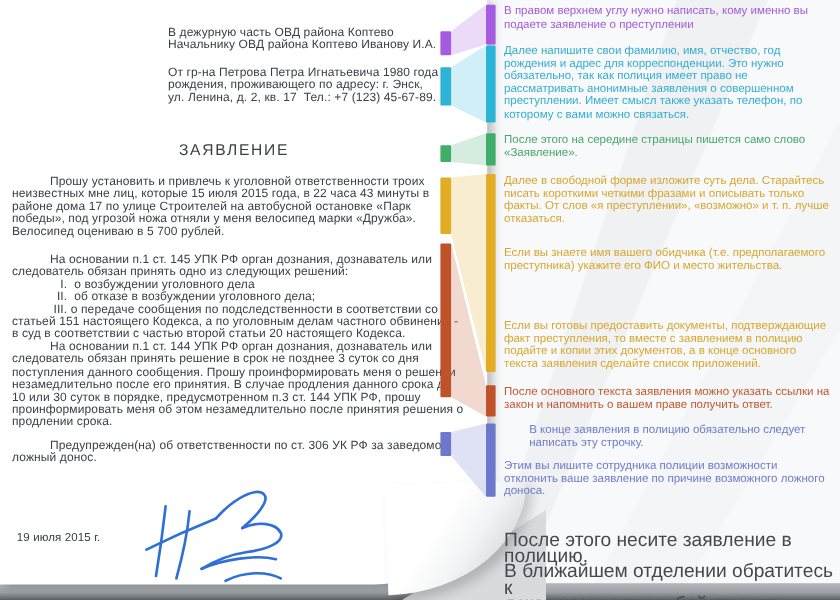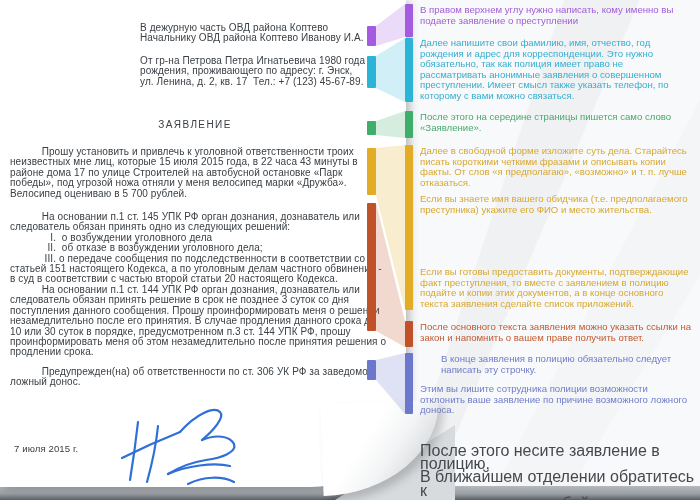--- a/index.html
+++ b/index.html
@@ -18,21 +18,21 @@
   .bottom-strip{position:absolute;left:0;top:486px;width:700px;height:14px;z-index:1;
     background:linear-gradient(180deg,#b4b8bc 0%,#9aa0a5 55%,#5a5f64 100%);}
   
   .page{position:absolute;left:0;top:0;width:406px;height:487px;background:#ffffff;z-index:2;
     border-radius:0 0 95px 0;box-shadow:4px 2px 8px rgba(40,45,50,.30);}
   .page-curl{position:absolute;left:322px;top:402px;width:118px;height:92px;z-index:3;
     background:linear-gradient(125deg,#ffffff 38%,#f3f4f5 58%,#d9dcde 78%,#bcc0c4 100%);
     border-radius:0 0 100% 0;transform:rotate(-2deg);box-shadow:5px 6px 9px rgba(0,0,0,.18);}
   .doc-block{position:absolute;color:#3b4045;font-size:10px;line-height:10.4px;
     white-space:pre-wrap;letter-spacing:0.1px;}
-  .doc-title{font-size:10px;letter-spacing:1.4px;text-align:center;}
+  .doc-title{font-size:13px;letter-spacing:1.4px;text-align:center;}
   .doc-date{font-size:9.6px;}
   .signature-svg{position:absolute;left:118px;top:400px;z-index:3;}
   
   .bar{position:absolute;z-index:4;border-radius:1px;}
   .bar-left{left:367px;width:9px;}
   .bar-right{left:405px;width:8px;}
   .connector{position:absolute;left:376px;width:29px;opacity:.22;z-index:3;}
   
   .ann{position:absolute;left:420px;width:272px;font-size:9.6px;line-height:10.6px;z-index:5;}
   .footer-text{position:absolute;left:420px;top:444px;width:275px;color:#45494e;
@@ -70,21 +70,21 @@
 в суд в соответствии с частью второй статьи 20 настоящего Кодекса.</div>
     <div class="doc-block" style="left:10px;top:285px;width:392px;">           На основании п.1 ст. 144 УПК РФ орган дознания, дознаватель или
 следователь обязан принять решение в срок не позднее 3 суток со дня
 поступления данного сообщения. Прошу проинформировать меня о решении
 незамедлительно после его принятия. В случае продления данного срока до
 10 или 30 суток в порядке, предусмотренном п.3 ст. 144 УПК РФ, прошу
 проинформировать меня об этом незамедлительно после принятия решения о
 продлении срока.</div>
     <div class="doc-block" style="left:10px;top:367px;width:392px;">           Предупрежден(на) об ответственности по ст. 306 УК РФ за заведомо
 ложный донос.</div>
-    <div class="doc-block doc-date" style="left:14px;top:444px;width:120px;">7 июля 2015 г.</div>
+    <div class="doc-block doc-date" style="left:14px;top:444px;width:120px;">19 июля 2015 г.</div>
 
     <svg class="signature-svg" width="135" height="92" viewBox="0 0 135 92" fill="none" stroke="currentColor" stroke-width="2.2" stroke-linecap="round" style="color: rgb(46, 111, 216);">
       <path d="M4,58 C20,50 42,40 62,32"></path>
       <path d="M20,22 C18,40 15,62 12,80"></path>
       <path d="M40,26 C38,46 34,64 29,82"></path>
       <path d="M62,32 C78,14 96,6 102,12 C107,17 96,30 84,40"></path>
       <path d="M84,40 C98,34 112,36 116,44 C119,52 104,58 88,60 C74,62 60,68 50,74"></path>
       <path d="M50,74 C68,66 96,62 112,66"></path>
       <path d="M70,84 C86,76 104,76 116,82"></path>
     </svg>
@@ -108,22 +108,22 @@
   <div class="bar bar-right" style="top: 4px; height: 33px; background: rgb(165, 91, 224);"></div>
   <div class="bar bar-right" style="top: 38px; height: 64px; background: rgb(44, 180, 214);"></div>
   <div class="bar bar-right" style="top: 111px; height: 27px; background: rgb(63, 174, 106);"></div>
   <div class="bar bar-right" style="top: 145px; height: 165px; background: rgb(226, 172, 37);"></div>
   <div class="bar bar-right" style="top: 321px; height: 26px; background: rgb(191, 82, 41);"></div>
   <div class="bar bar-right" style="top: 353px; height: 61px; background: rgb(108, 120, 204);"></div>
 
   <div class="ann" style="top: 38px; color: rgb(53, 174, 208);">Далее напишите свои фамилию, имя, отчество, год рождения и адрес для корреспонденции. Это нужно обязательно, так как полиция имеет право не рассматривать анонимные заявления о совершенном преступлении. Имеет смысл также указать телефон, по которому с вами можно связаться.</div>
   <div class="ann" style="top: 5px; color: rgb(162, 92, 216);">В правом верхнем углу нужно написать, кому именно вы подаете заявление о преступлении</div>
   <div class="ann" style="top: 112px; color: rgb(74, 167, 109);">После этого на середине страницы пишется само слово «Заявление».</div>
-  <div class="ann" style="top: 146px; color: rgb(216, 167, 48);">Далее в свободной форме изложите суть дела. Старайтесь писать короткими четкими фразами и описывать копии факты. От слов «я предполагаю», «возможно» и т. п. лучше отказаться.</div>
-  <div class="ann" style="top: 194px; color: rgb(216, 167, 48);">Если вы знаете имя вашего обидчика (т.е. предполагаемого преступника) укажите его ФИО и место жительства.</div>
+  <div class="ann" style="top: 146px; color: rgb(216, 167, 48);">Далее в свободной форме изложите суть дела. Старайтесь писать короткими четкими фразами и описывать только факты. От слов «я преступлении», «возможно» и т. п. лучше отказаться.</div>
+  <div class="ann" style="top: 206px; color: rgb(216, 167, 48);">Если вы знаете имя вашего обидчика (т.е. предполагаемого преступника) укажите его ФИО и место жительства.</div>
   <div class="ann" style="top: 267px; color: rgb(216, 167, 48);">Если вы готовы предоставить документы, подтверждающие факт преступления, то вместе с заявлением в полицию подайте и копии этих документов, а в конце основного текста заявления сделайте список приложений.</div>
   <div class="ann" style="top: 322px; color: rgb(194, 90, 49);">После основного текста заявления можно указать ссылки на закон и напомнить о вашем праве получить ответ.</div>
   <div class="ann" style="top: 354px; color: rgb(112, 123, 202); margin-left: 21px;">В конце заявления в полицию обязательно следует написать эту строчку.</div>
   <div class="ann" style="top: 384px; color: rgb(112, 123, 202);">Этим вы лишите сотрудника полиции возможности отклонить ваше заявление по причине возможного ложного доноса.</div>
 
   <div class="footer-text">После этого несите заявление в полицию.
 В ближайшем отделении обратитесь к
 дежурному с просьбой принять заявление.
 Ведите себя спокойно и вежливо.</div>
 

